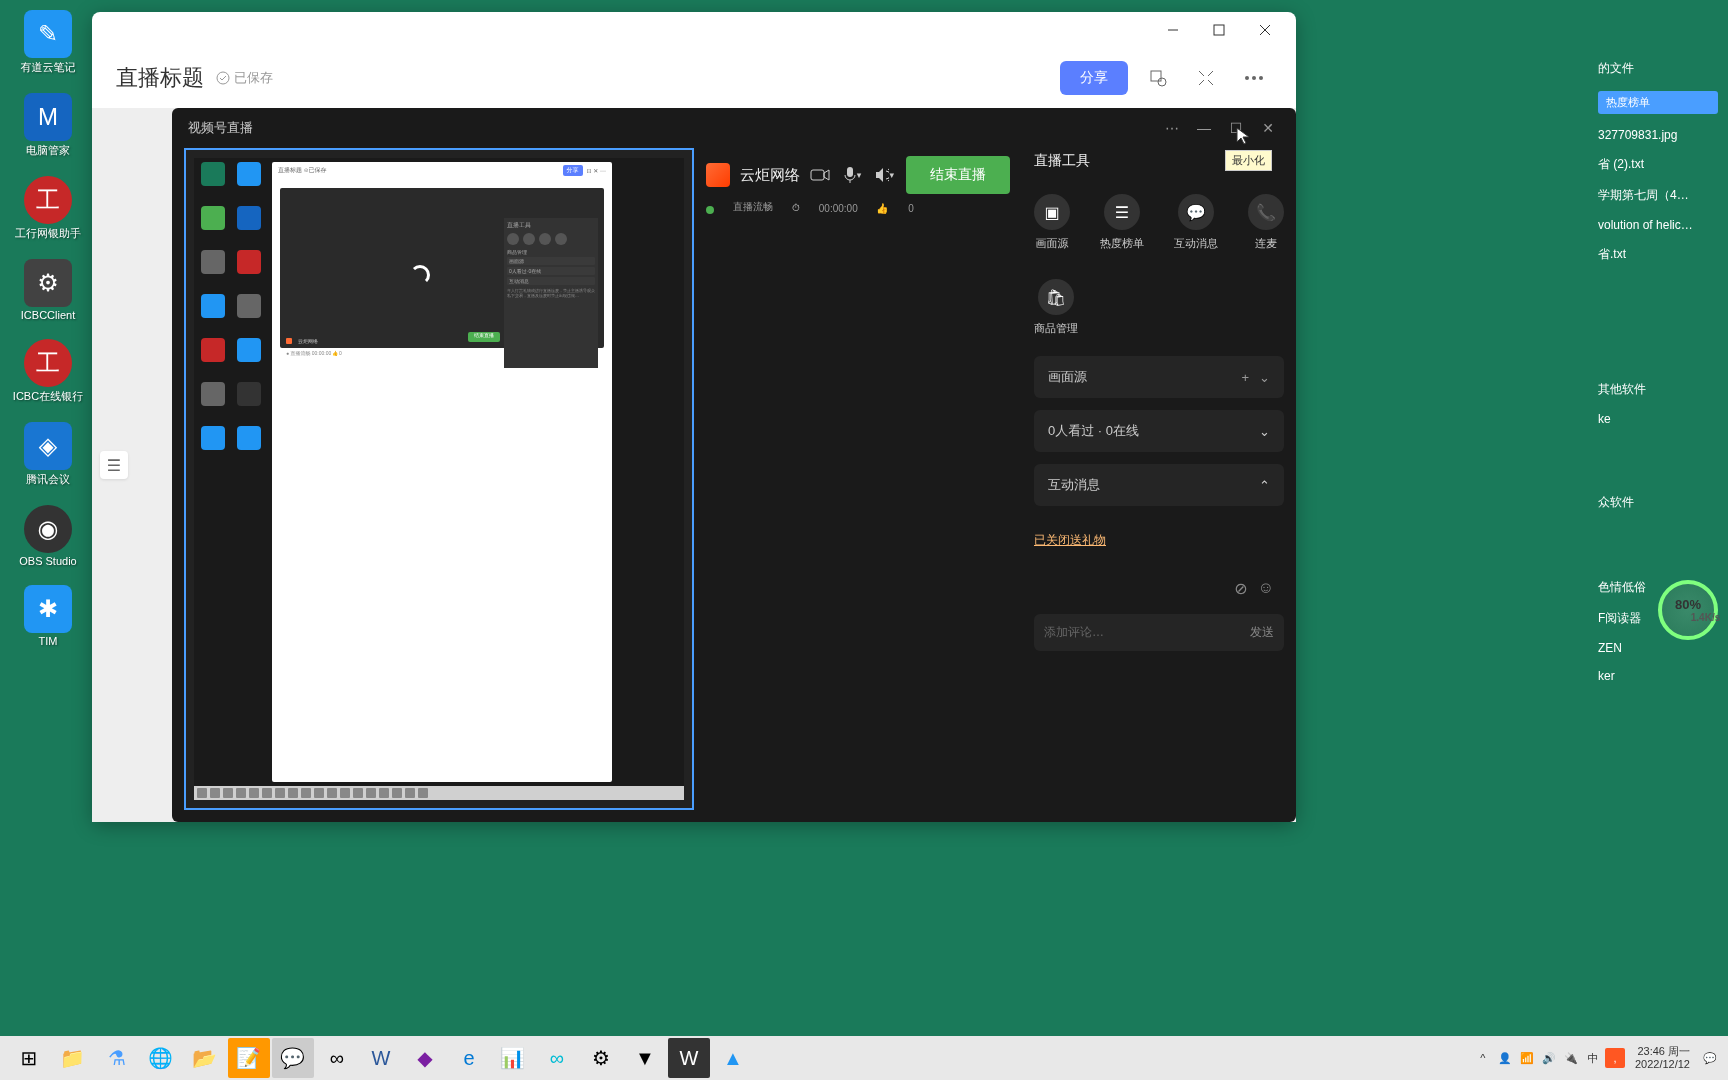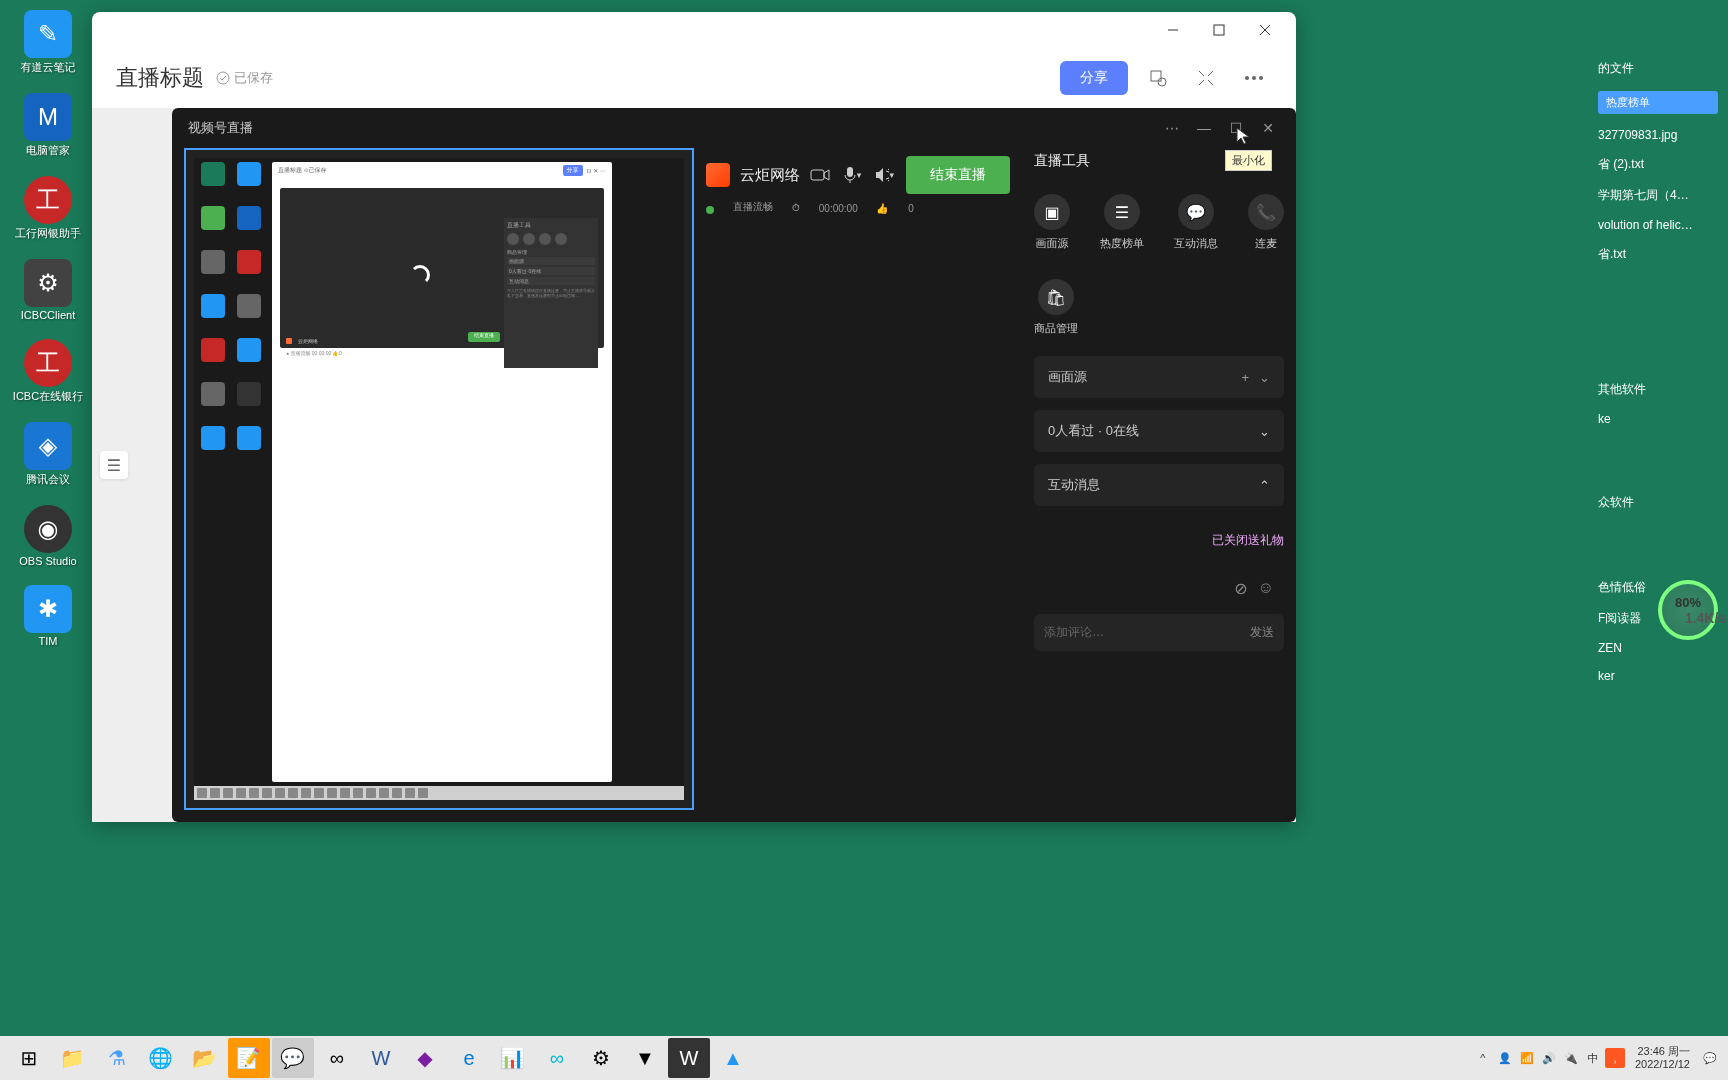--- a/index.html
+++ b/index.html
@@ -7,21 +7,21 @@
     
     
     .desktop { position: absolute; inset: 0; background: #1a7a5a; }
     .desktop-icons-left { position: absolute; left: 8px; top: 10px; width: 80px; display: flex; flex-direction: column; gap: 18px; }
     .desktop-icon { display: flex; flex-direction: column; align-items: center; gap: 2px; cursor: pointer; }
     .desktop-icon .icon-box { width: 48px; height: 48px; border-radius: 8px; display: flex; align-items: center; justify-content: center; font-size: 24px; color: white; }
     .desktop-icon .label { color: white; font-size: 11px; text-align: center; text-shadow: 1px 1px 2px rgba(0,0,0,0.5); }
     .desktop-files-right { position: absolute; right: 10px; top: 60px; width: 120px; display: flex; flex-direction: column; gap: 14px; color: white; font-size: 12px; }
     .upload-btn { background: #4a9eff; color: white; padding: 4px 8px; border-radius: 3px; font-size: 11px; display: inline-block; }
     .speed-gauge { position: absolute; right: 10px; top: 580px; width: 60px; height: 60px; border-radius: 50%; background: radial-gradient(circle, #3a8a6a, #2a7a5a); border: 4px solid #7fff7f; display: flex; flex-direction: column; align-items: center; justify-content: center; color: #333; font-size: 13px; font-weight: bold; }
-    .speed-gauge .speed { font-size: 14px; color: #555; margin-left: 35px; }
+    .speed-gauge .speed { font-size: 10px; color: #555; margin-left: 35px; }
     
     
     .main-window { position: absolute; left: 92px; top: 12px; width: 1204px; height: 810px; background: white; border-radius: 8px; box-shadow: 0 4px 20px rgba(0,0,0,0.3); display: flex; flex-direction: column; }
     .main-titlebar { height: 36px; display: flex; align-items: center; justify-content: flex-end; padding: 0 8px; }
     .win-btn { width: 46px; height: 30px; display: flex; align-items: center; justify-content: center; font-size: 14px; color: #333; cursor: pointer; }
     .main-header { height: 60px; display: flex; align-items: center; padding: 0 24px; gap: 12px; }
     .main-title { font-size: 22px; color: #333; }
     .saved-badge { color: #999; font-size: 13px; display: flex; align-items: center; gap: 4px; }
     .main-header-right { margin-left: auto; display: flex; align-items: center; gap: 12px; }
     .share-btn { background: #5b7fff; color: white; padding: 8px 20px; border-radius: 6px; font-size: 14px; cursor: pointer; }
@@ -67,21 +67,21 @@
     .tool-item { display: flex; flex-direction: column; align-items: center; gap: 6px; font-size: 11px; color: #ccc; cursor: pointer; }
     .tool-icon { width: 36px; height: 36px; border-radius: 50%; background: #333; display: flex; align-items: center; justify-content: center; font-size: 16px; color: #fff; }
     .sidebar-card { background: #252525; border-radius: 6px; padding: 12px 14px; display: flex; align-items: center; justify-content: space-between; font-size: 13px; }
     .card-actions { display: flex; gap: 10px; color: #999; }
     .chev { cursor: pointer; }
     .notice-text { background: #252525; border-radius: 6px; padding: 10px; font-size: 11px; color: #bbb; line-height: 1.5; max-height: 110px; overflow: hidden; }
     .topic-tag { display: inline-block; background: #3a3a3a; color: #5b9fff; padding: 1px 6px; border-radius: 3px; font-size: 11px; margin-right: 6px; }
     .comment-box { background: #252525; border-radius: 6px; padding: 10px; display: flex; align-items: center; gap: 8px; font-size: 12px; }
     .comment-input { flex: 1; color: #666; }
     .send-btn { color: #888; cursor: pointer; }
-    .gift-closed { text-align: right; color: #f0abfc; font-size: 12px; padding: 14px 0; }
+    .gift-closed { text-align: left; color: #fdba74; font-size: 12px; padding: 14px 0; text-decoration: underline; }
     .emoji-row { display: flex; justify-content: flex-end; gap: 10px; padding: 4px 10px; color: #888; }
     
     
     .taskbar { position: absolute; bottom: 0; left: 0; right: 0; height: 44px; background: #e8e8e8; display: flex; align-items: center; padding: 0 8px; gap: 2px; }
     .tb-icon { width: 42px; height: 40px; display: flex; align-items: center; justify-content: center; cursor: pointer; border-radius: 2px; font-size: 20px; }
     .tb-icon.active { background: #ccc; }
     .tb-right { margin-left: auto; display: flex; align-items: center; gap: 2px; font-size: 11px; color: #333; }
     .tb-tray-icon { width: 20px; height: 20px; display: flex; align-items: center; justify-content: center; cursor: pointer; }
     .tb-time { display: flex; flex-direction: column; align-items: flex-end; line-height: 1.2; padding: 0 8px; }
     

